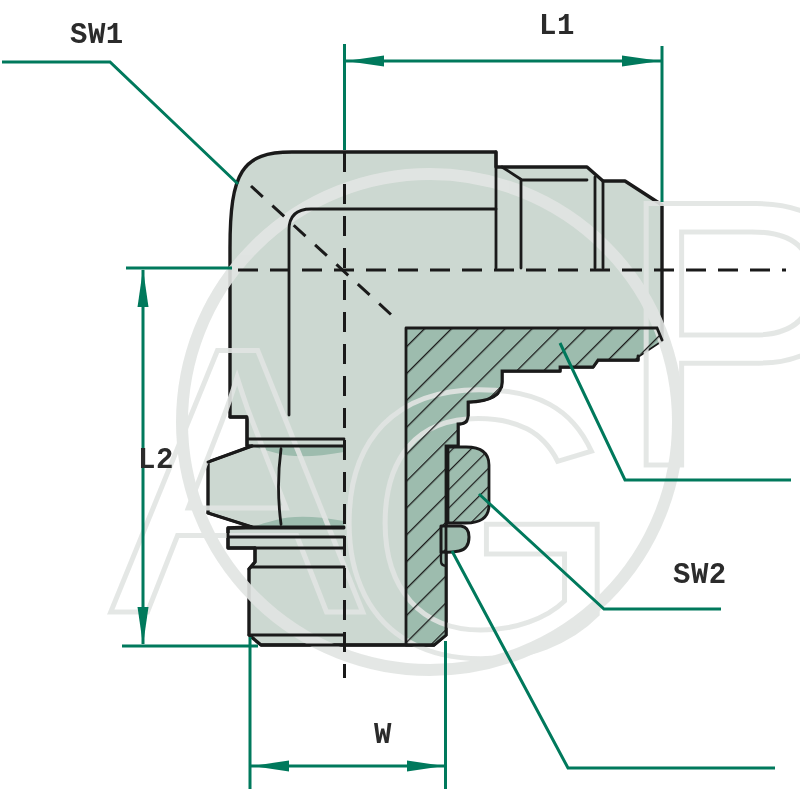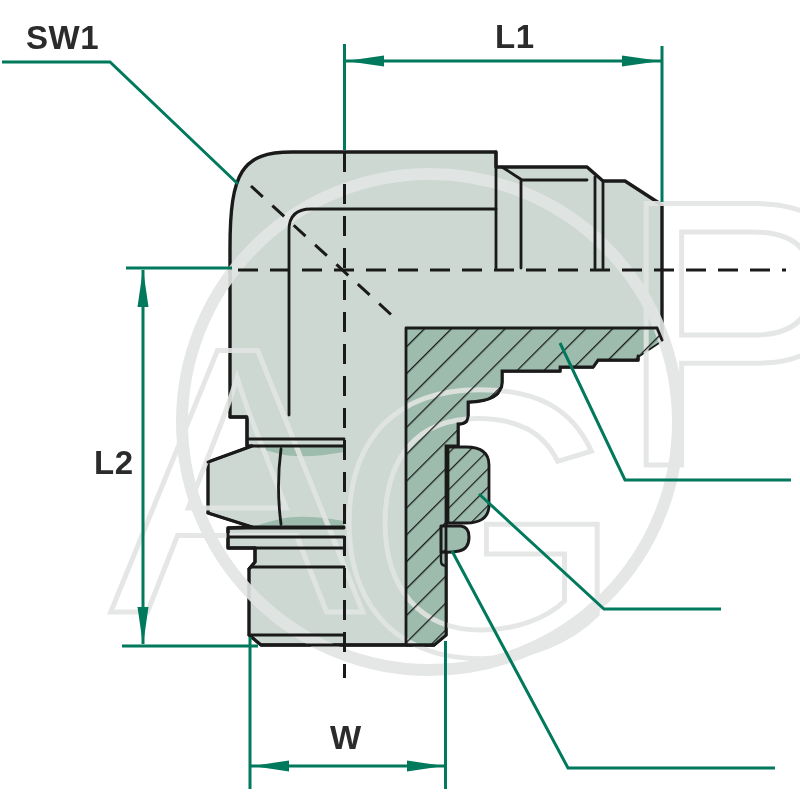--- a/index.html
+++ b/index.html
@@ -4,26 +4,27 @@
 <style>
   html,body{
     margin:0;padding:0;width:800px;height:800px;overflow:hidden;
     background:var(--background,#fff);
     font-family:"Liberation Sans",sans-serif;
   }
   .stage{position:relative;width:800px;height:800px;background:var(--background,#fff);}
   svg{position:absolute;left:0;top:0;}
   .dim-label{
     position:absolute;
-    font-family:Liberation Sans, sans-serif;
-    font-size:33px;
+    font-family:Liberation Mono, monospace;
+    font-size:29px;
     font-weight:600;
     color:var(--label-text,#2b2b2b);
     white-space:nowrap;
     letter-spacing:0.5px;
+    margin-left:44px;
   }
   
   .sil      {fill:var(--body-fill,#ccd8d1);stroke:var(--outline,#1a1a1a);stroke-width:3.4;stroke-linejoin:round;}
   .darkfill {fill:var(--section-fill,#9dbcae);}
   .sect     {fill:var(--section-fill,#9dbcae);stroke:var(--outline,#1a1a1a);stroke-width:3;stroke-linejoin:round;}
   .hatchfill{stroke:none;}
   .bl       {fill:none;stroke:var(--outline,#1a1a1a);stroke-width:2.8;stroke-linecap:round;}
   .blthin   {fill:none;stroke:var(--outline,#1a1a1a);stroke-width:2.4;}
   .dash     {fill:none;stroke:var(--outline,#1a1a1a);stroke-width:3;stroke-dasharray:20 12;}
   .dash2    {fill:none;stroke:var(--outline,#1a1a1a);stroke-width:3;stroke-dasharray:16 13;}
@@ -133,17 +134,18 @@
 
       <path class="gl" d="M560,343 L625,480 L791,480"></path>
 
       <path class="gl" d="M479,494 L604,609 L721,609"></path>
 
       <path class="gl" d="M452,551 L568,768 L775,768"></path>
     </g>
   </svg>
 
   <div class="dim-label" style="left:26px;top:19px;">SW1</div>
-  <div class="dim-label" style="left:495px;top:18px;">L1</div>
+  <div class="dim-label" style="left:495px;top:10px;">L1</div>
   <div class="dim-label" style="left:94px;top:444px;">L2</div>
   <div class="dim-label" style="left:330px;top:719px;">W</div>
+  <div class="dim-label" style="left:629px;top:559px;">SW2</div>
 
 </div>
 
 </body></html>

